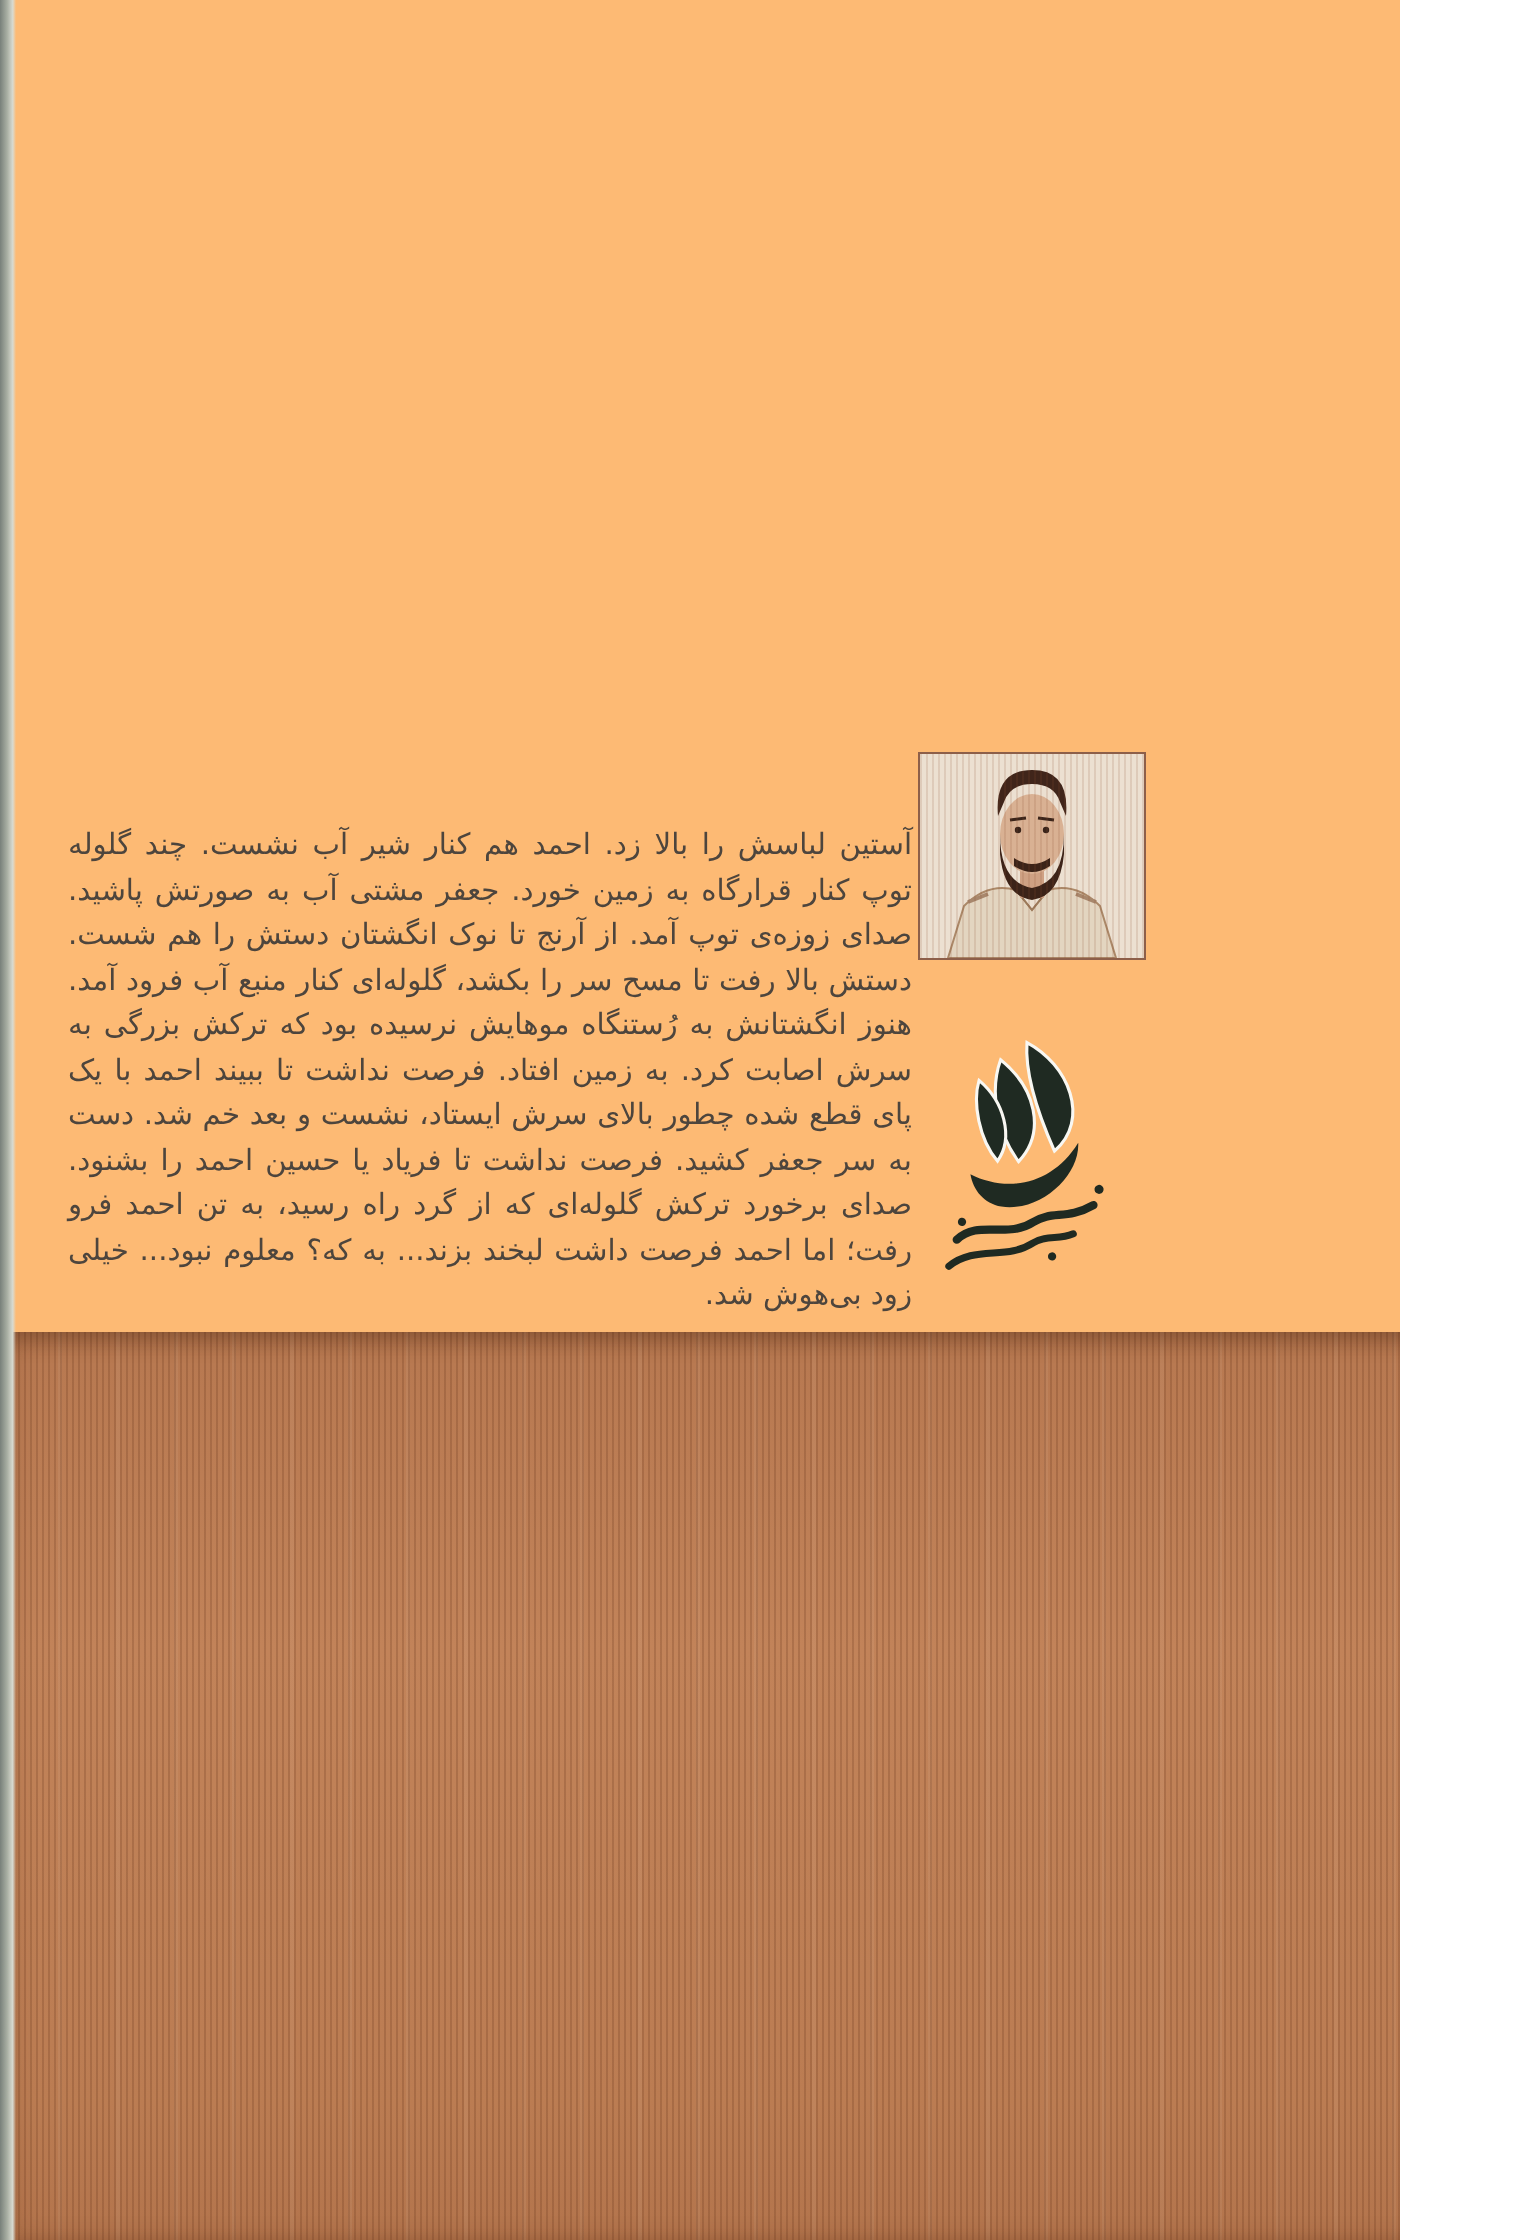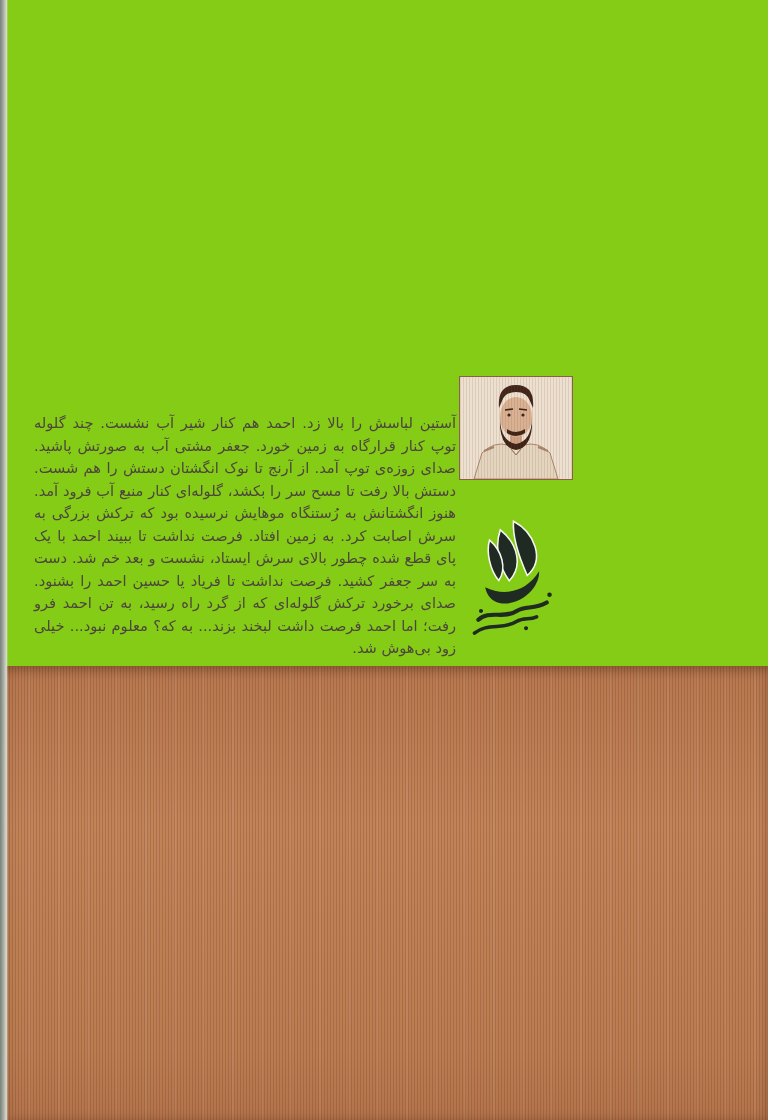--- a/index.html
+++ b/index.html
@@ -1,17 +1,17 @@
 <!DOCTYPE html>
 <html lang="fa"><head>
 <meta charset="utf-8">
 <style>
   html,body{margin:0;padding:0;background:#ffffff;}
-  .page{position:relative;width:768px;height:1120px;overflow:hidden;
-        background:#84cc16;font-family:"DejaVu Sans",sans-serif;}
+  .page{position:relative;width:700px;height:1120px;overflow:hidden;
+        background:#fdba74;font-family:"DejaVu Sans",sans-serif;}
   
   .edge-strip{position:absolute;left:0;top:0;width:8px;height:1120px;z-index:9;
         background:linear-gradient(90deg,#78807a,#a9afa3 45%,#d9dbd1 80%,rgba(248,247,242,0));}
   
   .synopsis{position:absolute;left:34px;top:412px;width:422px;direction:rtl;
         text-align:justify;font-size:14.6px;line-height:22.5px;color:#4d453d;}
   .photo-frame{position:absolute;left:459px;top:376px;width:114px;height:104px;
         border:1px solid #8d5f49;box-sizing:border-box;background:#ece0d1;}
   .photo-frame svg{display:block;width:100%;height:100%;}
   .photo-stripes{position:absolute;inset:0;

